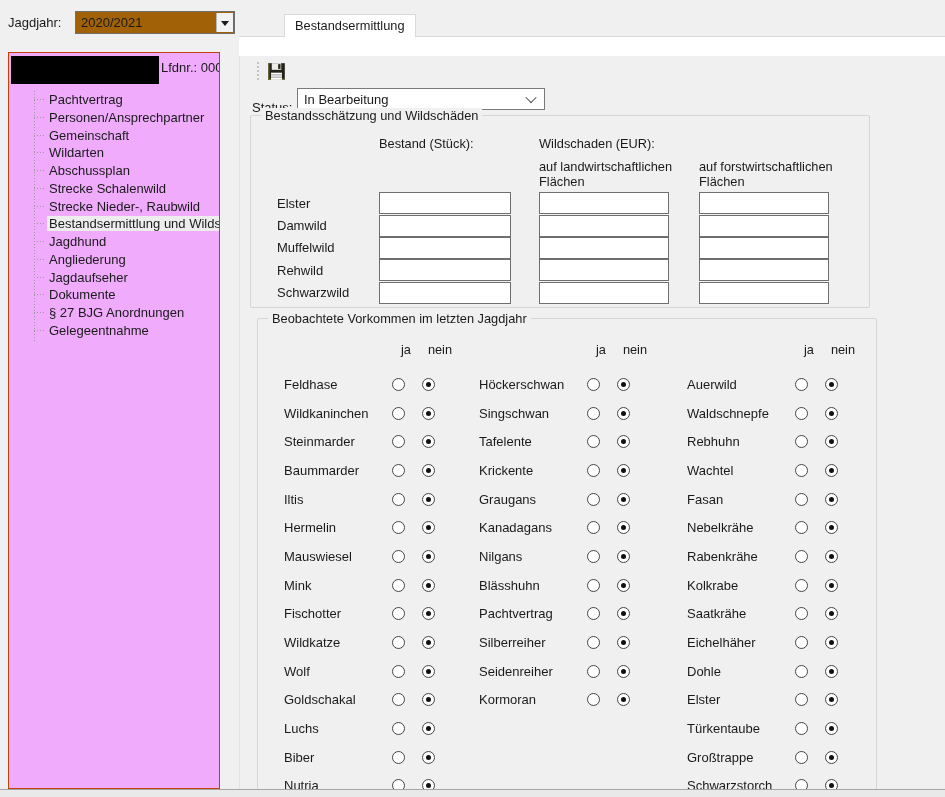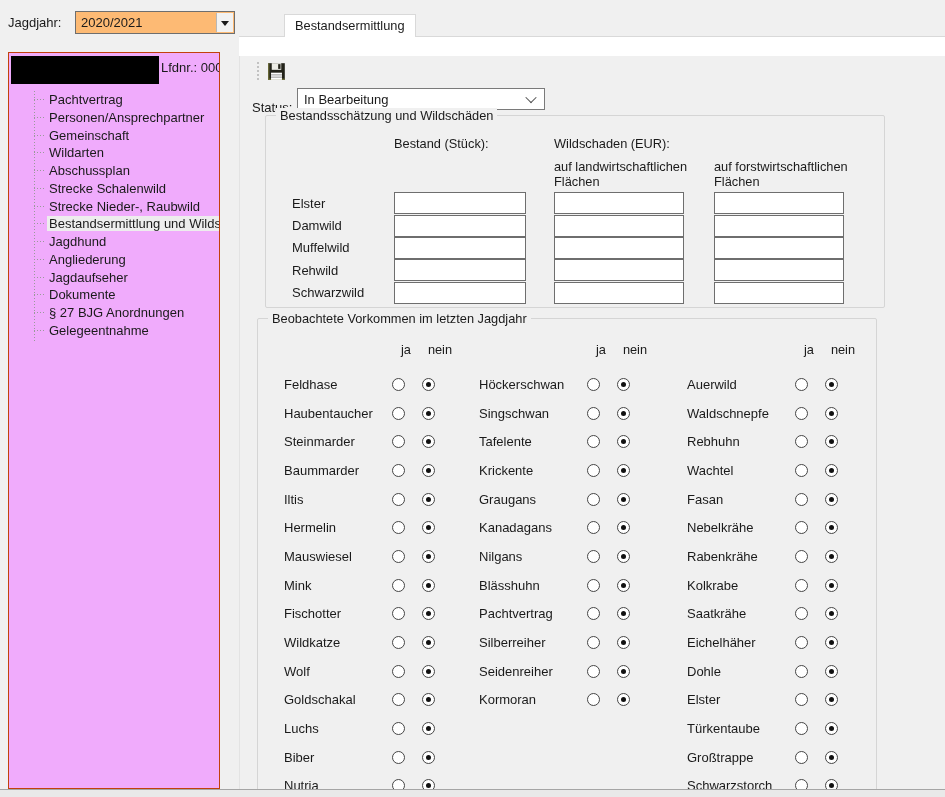--- a/index.html
+++ b/index.html
@@ -3,21 +3,21 @@
 <meta charset="utf-8">
 <style>
   * { margin:0; padding:0; box-sizing:border-box; }
   html,body { background:#f0f0f0; }
   body { font-family:"Liberation Sans", sans-serif; color:#1a1a1a; }
   #screen { position:relative; width:945px; height:797px; background:#f0f0f0; overflow:hidden; }
 
   
   .jj-label { position:absolute; left:8px; top:15px; font-size:13px; }
   .combo-classic { position:absolute; left:75px; top:11px; width:160px; height:23px;
-    background:#fdba74; border:1px solid #6e6e6e; }
+    background:#a16207; border:1px solid #6e6e6e; }
   .combo-classic .val { position:absolute; left:5px; top:3px; font-size:13px; }
   .combo-classic .btn { position:absolute; right:1px; top:1px; bottom:1px; width:17px;
     background:#f2f2f2; border-left:1px solid #b8b8b8; }
   .combo-classic .btn::after { content:""; position:absolute; left:4px; top:8px;
     border-left:4px solid transparent; border-right:4px solid transparent; border-top:5px solid #1a1a1a; }
 
   
   .tab { position:absolute; left:240px; top:14px; height:23px; padding:0 10px;
     background:#fff; border:1px solid #d9d9d9; border-bottom:none;
     font-size:12.8px; line-height:21px; z-index:3;margin-left:44px; }
@@ -52,21 +52,21 @@
     background:#fff; border:1px solid #7a7a7a; }
   .combo-flat .val { position:absolute; left:6px; top:3px; font-size:13px; }
   .combo-flat .chev { position:absolute; right:9px; top:6px; width:8px; height:8px; }
   .combo-flat .chev::after { content:""; position:absolute; left:0; top:0; width:7px; height:7px;
     border-left:1.4px solid #4f4f4f; border-bottom:1.4px solid #4f4f4f; transform:rotate(-45deg) translate(1px,-1px); }
 
   
   .groupbox { position:absolute; border:1px solid #d5d5d5; border-radius:2px; }
   .gb-title { position:absolute; left:10px; top:-8px; background:#f0f0f0; padding:0 4px;
     font-size:12.8px; white-space:nowrap; }
-  #gb-bestand { left:265px; top:115px; width:620px; height:193px; }
+  #gb-bestand { left:250px; top:115px; width:620px; height:193px; }
   #gb-vorkommen { left:257px; top:318px; width:620px; height:482px; }
 
   
   .bs-head1 { position:absolute; top:20px; font-size:12.8px; }
   .bs-head2 { position:absolute; top:44px; width:150px; font-size:12.8px; line-height:1.15; }
   .h-bestand { left:128px; } .h-wild { left:288px; }
   .h-landw { left:288px; } .h-forstw { left:448px; }
   .bs-rows { position:absolute; left:0; top:76px; right:0; }
   .bs-row { display:flex; align-items:center; height:22.4px; padding-left:26px; }
   .bs-label { width:102px; font-size:13px; }
@@ -263,21 +263,21 @@
         <span class="nein">nein</span>
       </div>
 
         <div class="vk-row">
           <span class="vk-label">Feldhase</span>
           <span class="radio"></span>
           <span class="radio on"></span>
         </div>
 
         <div class="vk-row">
-          <span class="vk-label">Haubentaucher</span>
+          <span class="vk-label">Wildkaninchen</span>
           <span class="radio"></span>
           <span class="radio on"></span>
         </div>
 
         <div class="vk-row">
           <span class="vk-label">Steinmarder</span>
           <span class="radio"></span>
           <span class="radio on"></span>
         </div>
 

